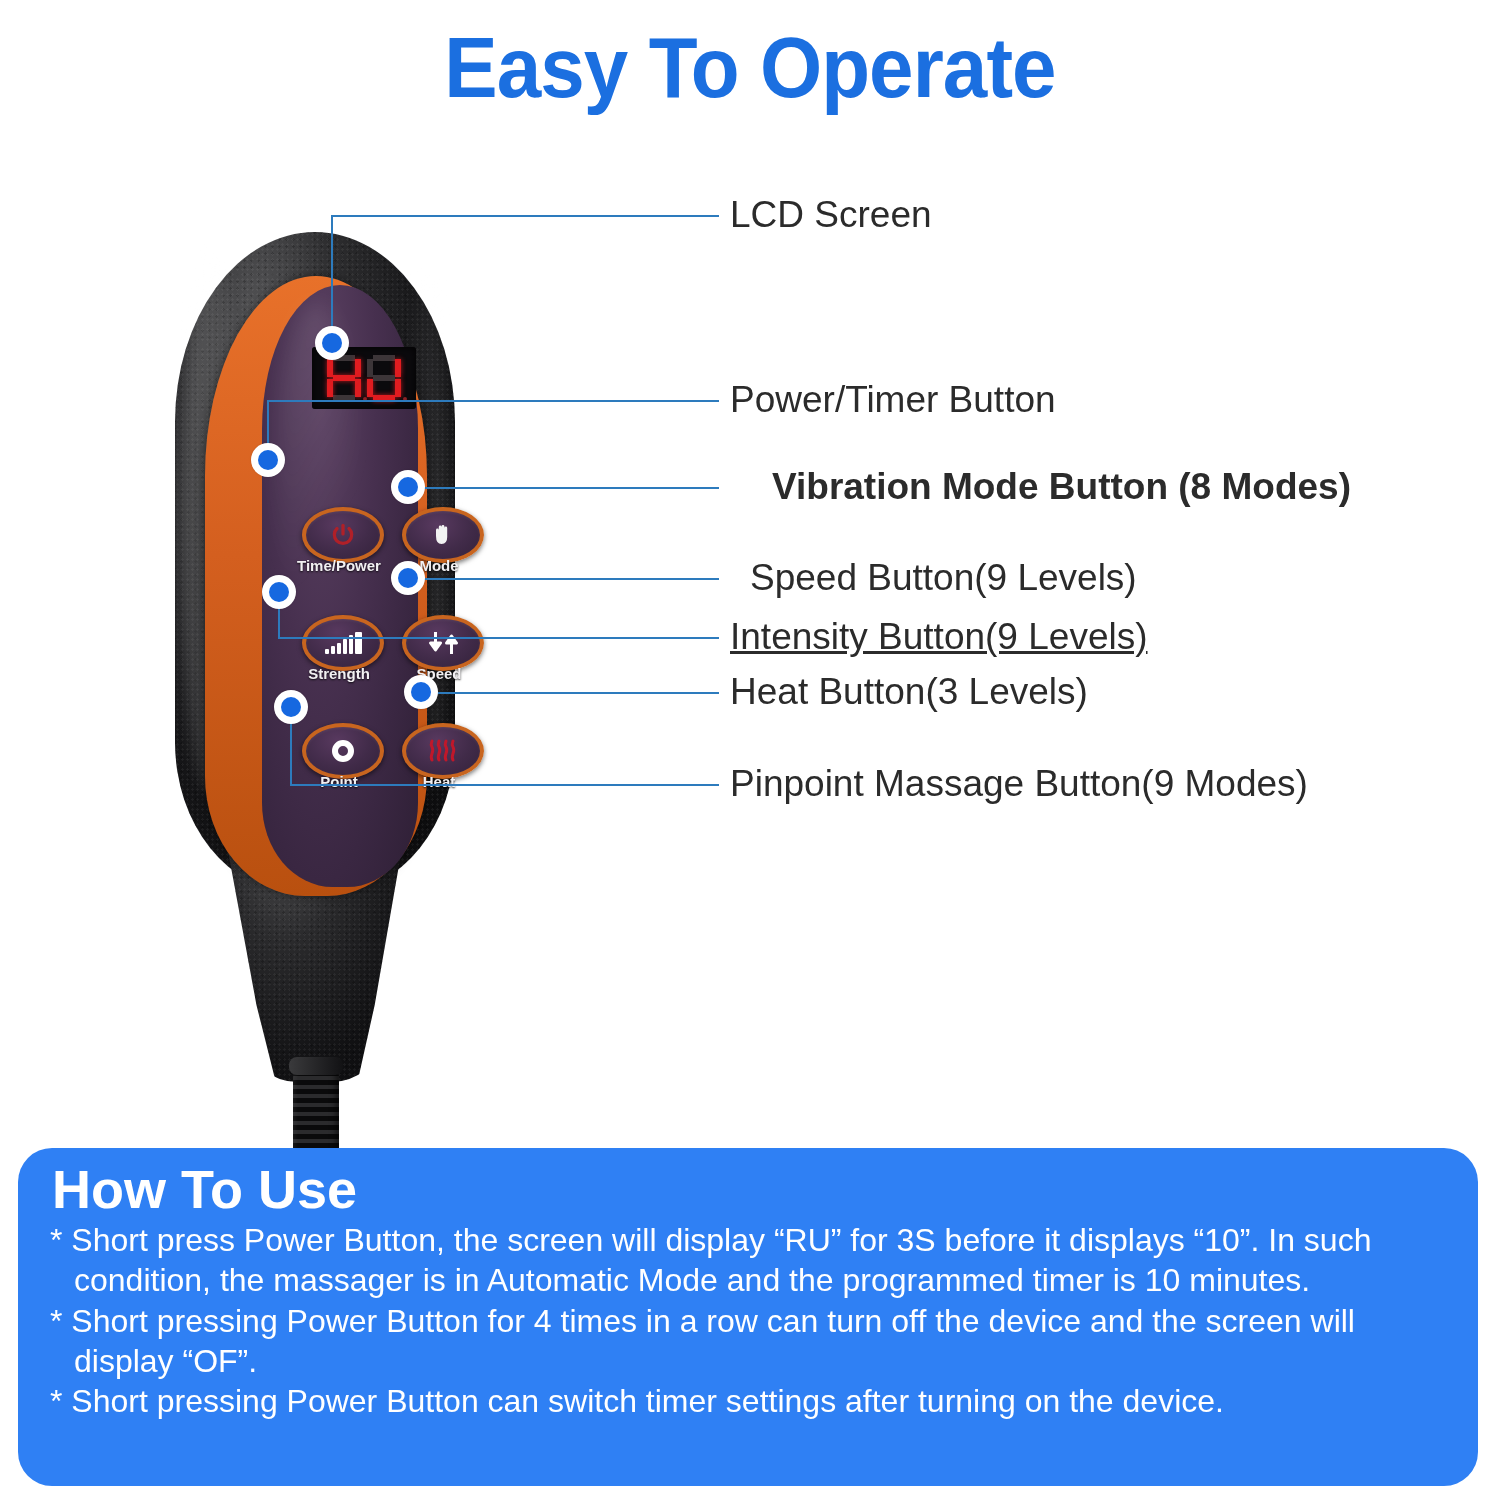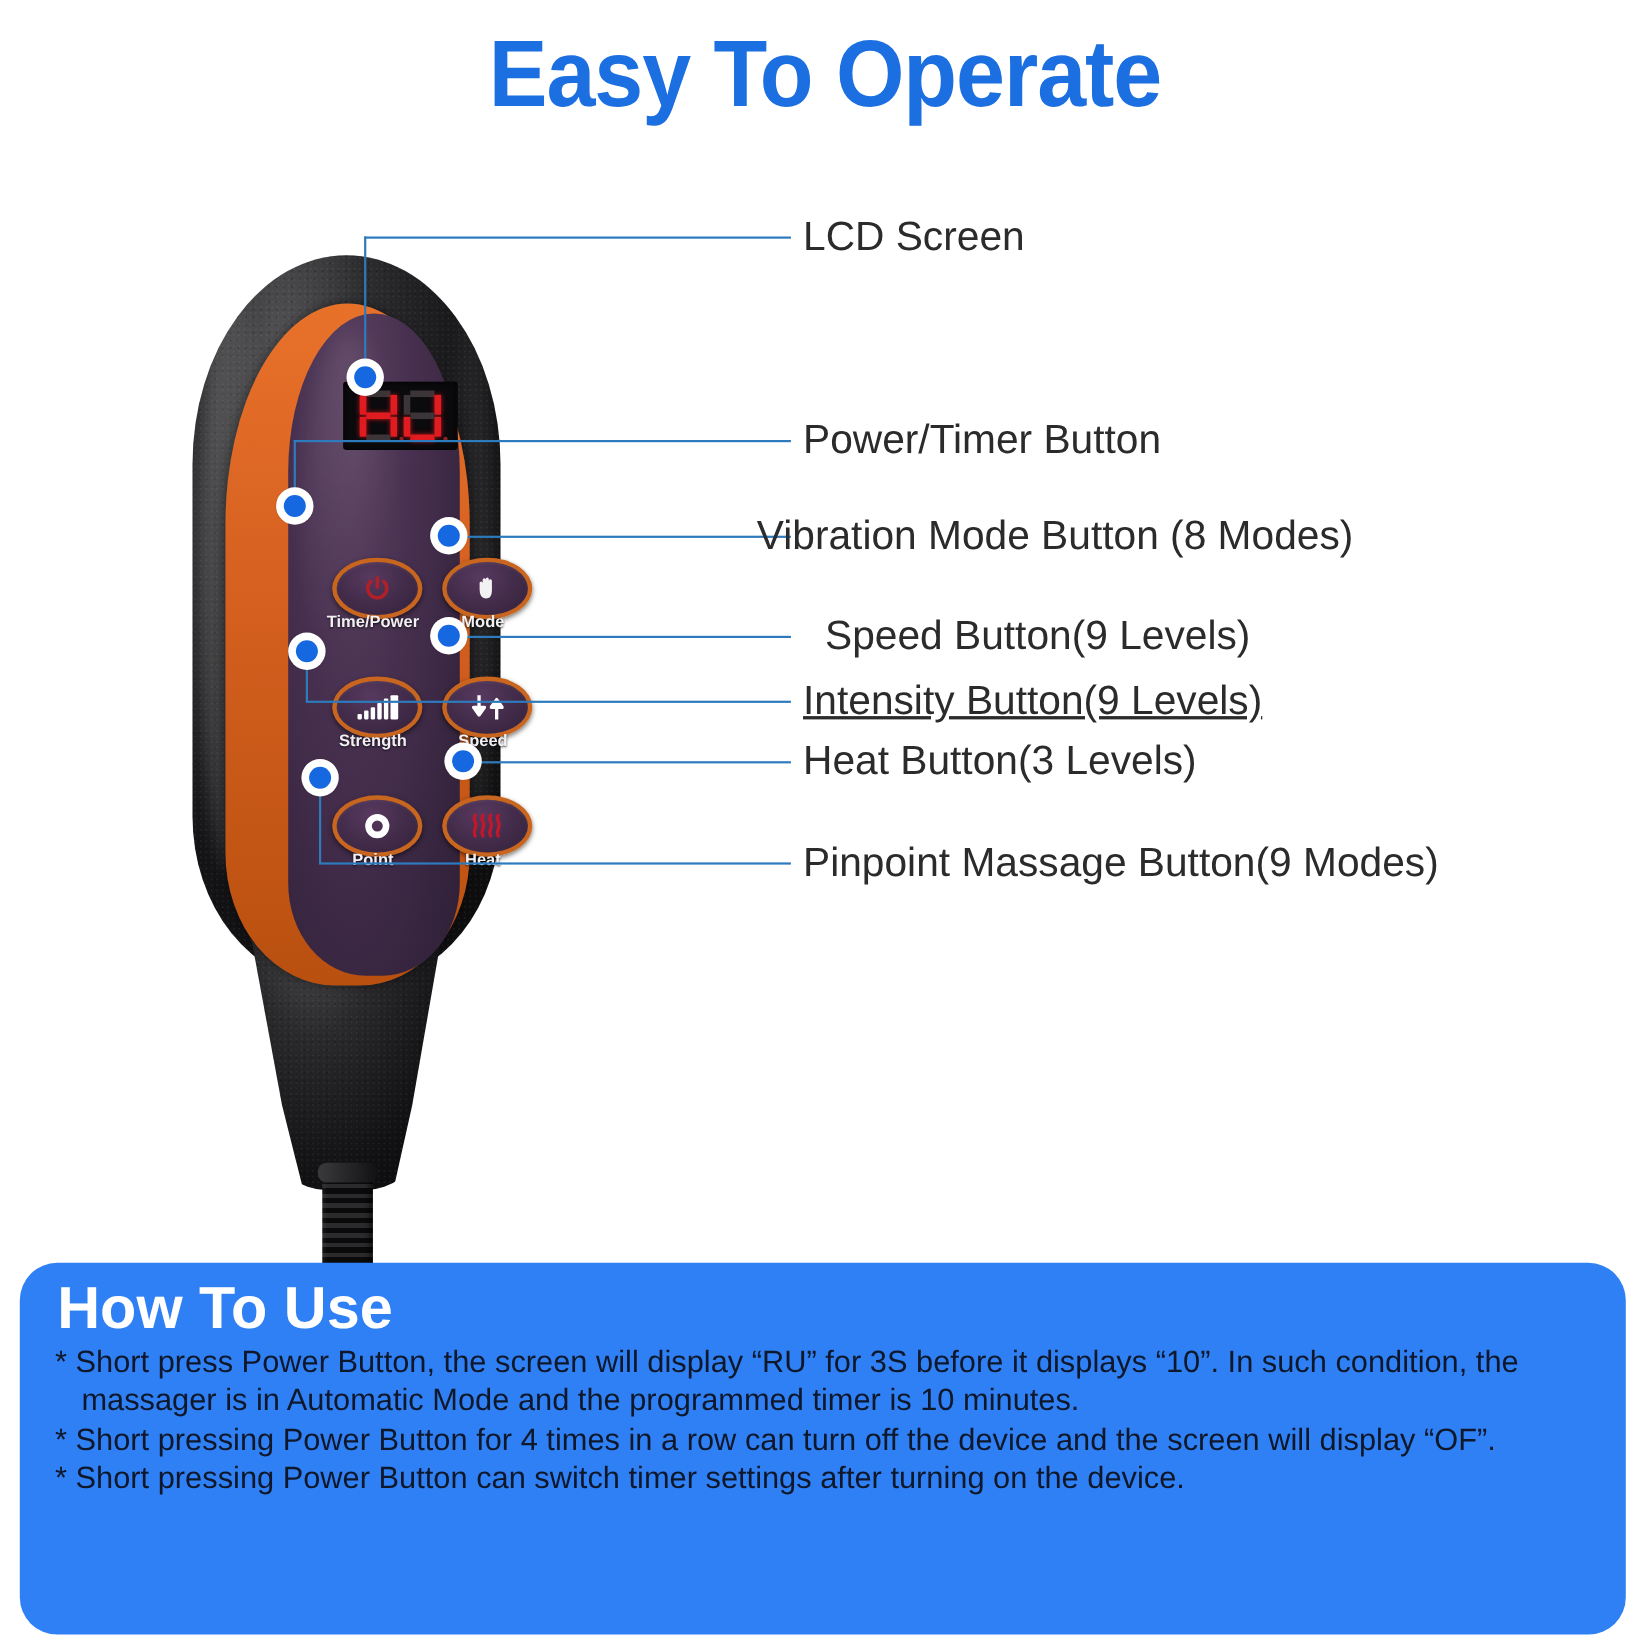--- a/index.html
+++ b/index.html
@@ -209,24 +209,24 @@
     overflow:hidden;
   }
   #howto .h-title{
     font-size:54px;font-weight:bold;line-height:1.0;
     margin:0 0 4px 8px;
     color:#ffffff;
     letter-spacing:0px;
   }
   #howto ul{list-style:none;margin:0;padding:0;}
   #howto li{
-    font-size:28px;line-height:1.26;
+    font-size:32px;line-height:1.26;
     margin:0 0 0 6px;
     text-indent:-24px;padding-left:24px;
-    color:#0f172a;
+    color:#ffffff;
   }
 </style>
 </head>
 <body>
 
 <div id="stage">
 
   <div class="title">Easy To Operate</div>
 
   <div id="remote">
@@ -352,21 +352,21 @@
   <div class="dot" style="left:315px;top:326px;"></div>
   <div class="dot" style="left:251px;top:443px;"></div>
   <div class="dot" style="left:391px;top:470px;"></div>
   <div class="dot" style="left:391px;top:561px;"></div>
   <div class="dot" style="left:262px;top:575px;"></div>
   <div class="dot" style="left:404px;top:675px;"></div>
   <div class="dot" style="left:274px;top:690px;"></div>
 
   <div class="callout-label" style="left:730px;top:194px;">LCD Screen</div>
   <div class="callout-label" style="left:730px;top:379px;">Power/Timer Button</div>
-  <div class="callout-label" style="left:688px;top:466px;">Vibration Mode Button (8 Modes)</div>
+  <div class="callout-label" style="left:772px;top:466px;font-weight:bold;">Vibration Mode Button (8 Modes)</div>
   <div class="callout-label" style="left:730px;top:557px;margin-left:20px;">Speed Button(9 Levels)</div>
   <div class="callout-label" style="left:730px;top:616px;text-decoration:underline;">Intensity Button(9 Levels)</div>
   <div class="callout-label" style="left:730px;top:671px;">Heat Button(3 Levels)</div>
   <div class="callout-label" style="left:730px;top:763px;">Pinpoint Massage Button(9 Modes)</div>
 
   <div id="howto">
     <div class="h-title">How To Use</div>
     <ul>
       <li>* Short press Power Button, the screen will display “RU” for 3S before it displays “10”. In such condition, the massager is in Automatic Mode and the programmed timer is 10 minutes.</li>
       <li>* Short pressing Power Button for 4 times in a row can turn off the device and the screen will display “OF”.</li>

